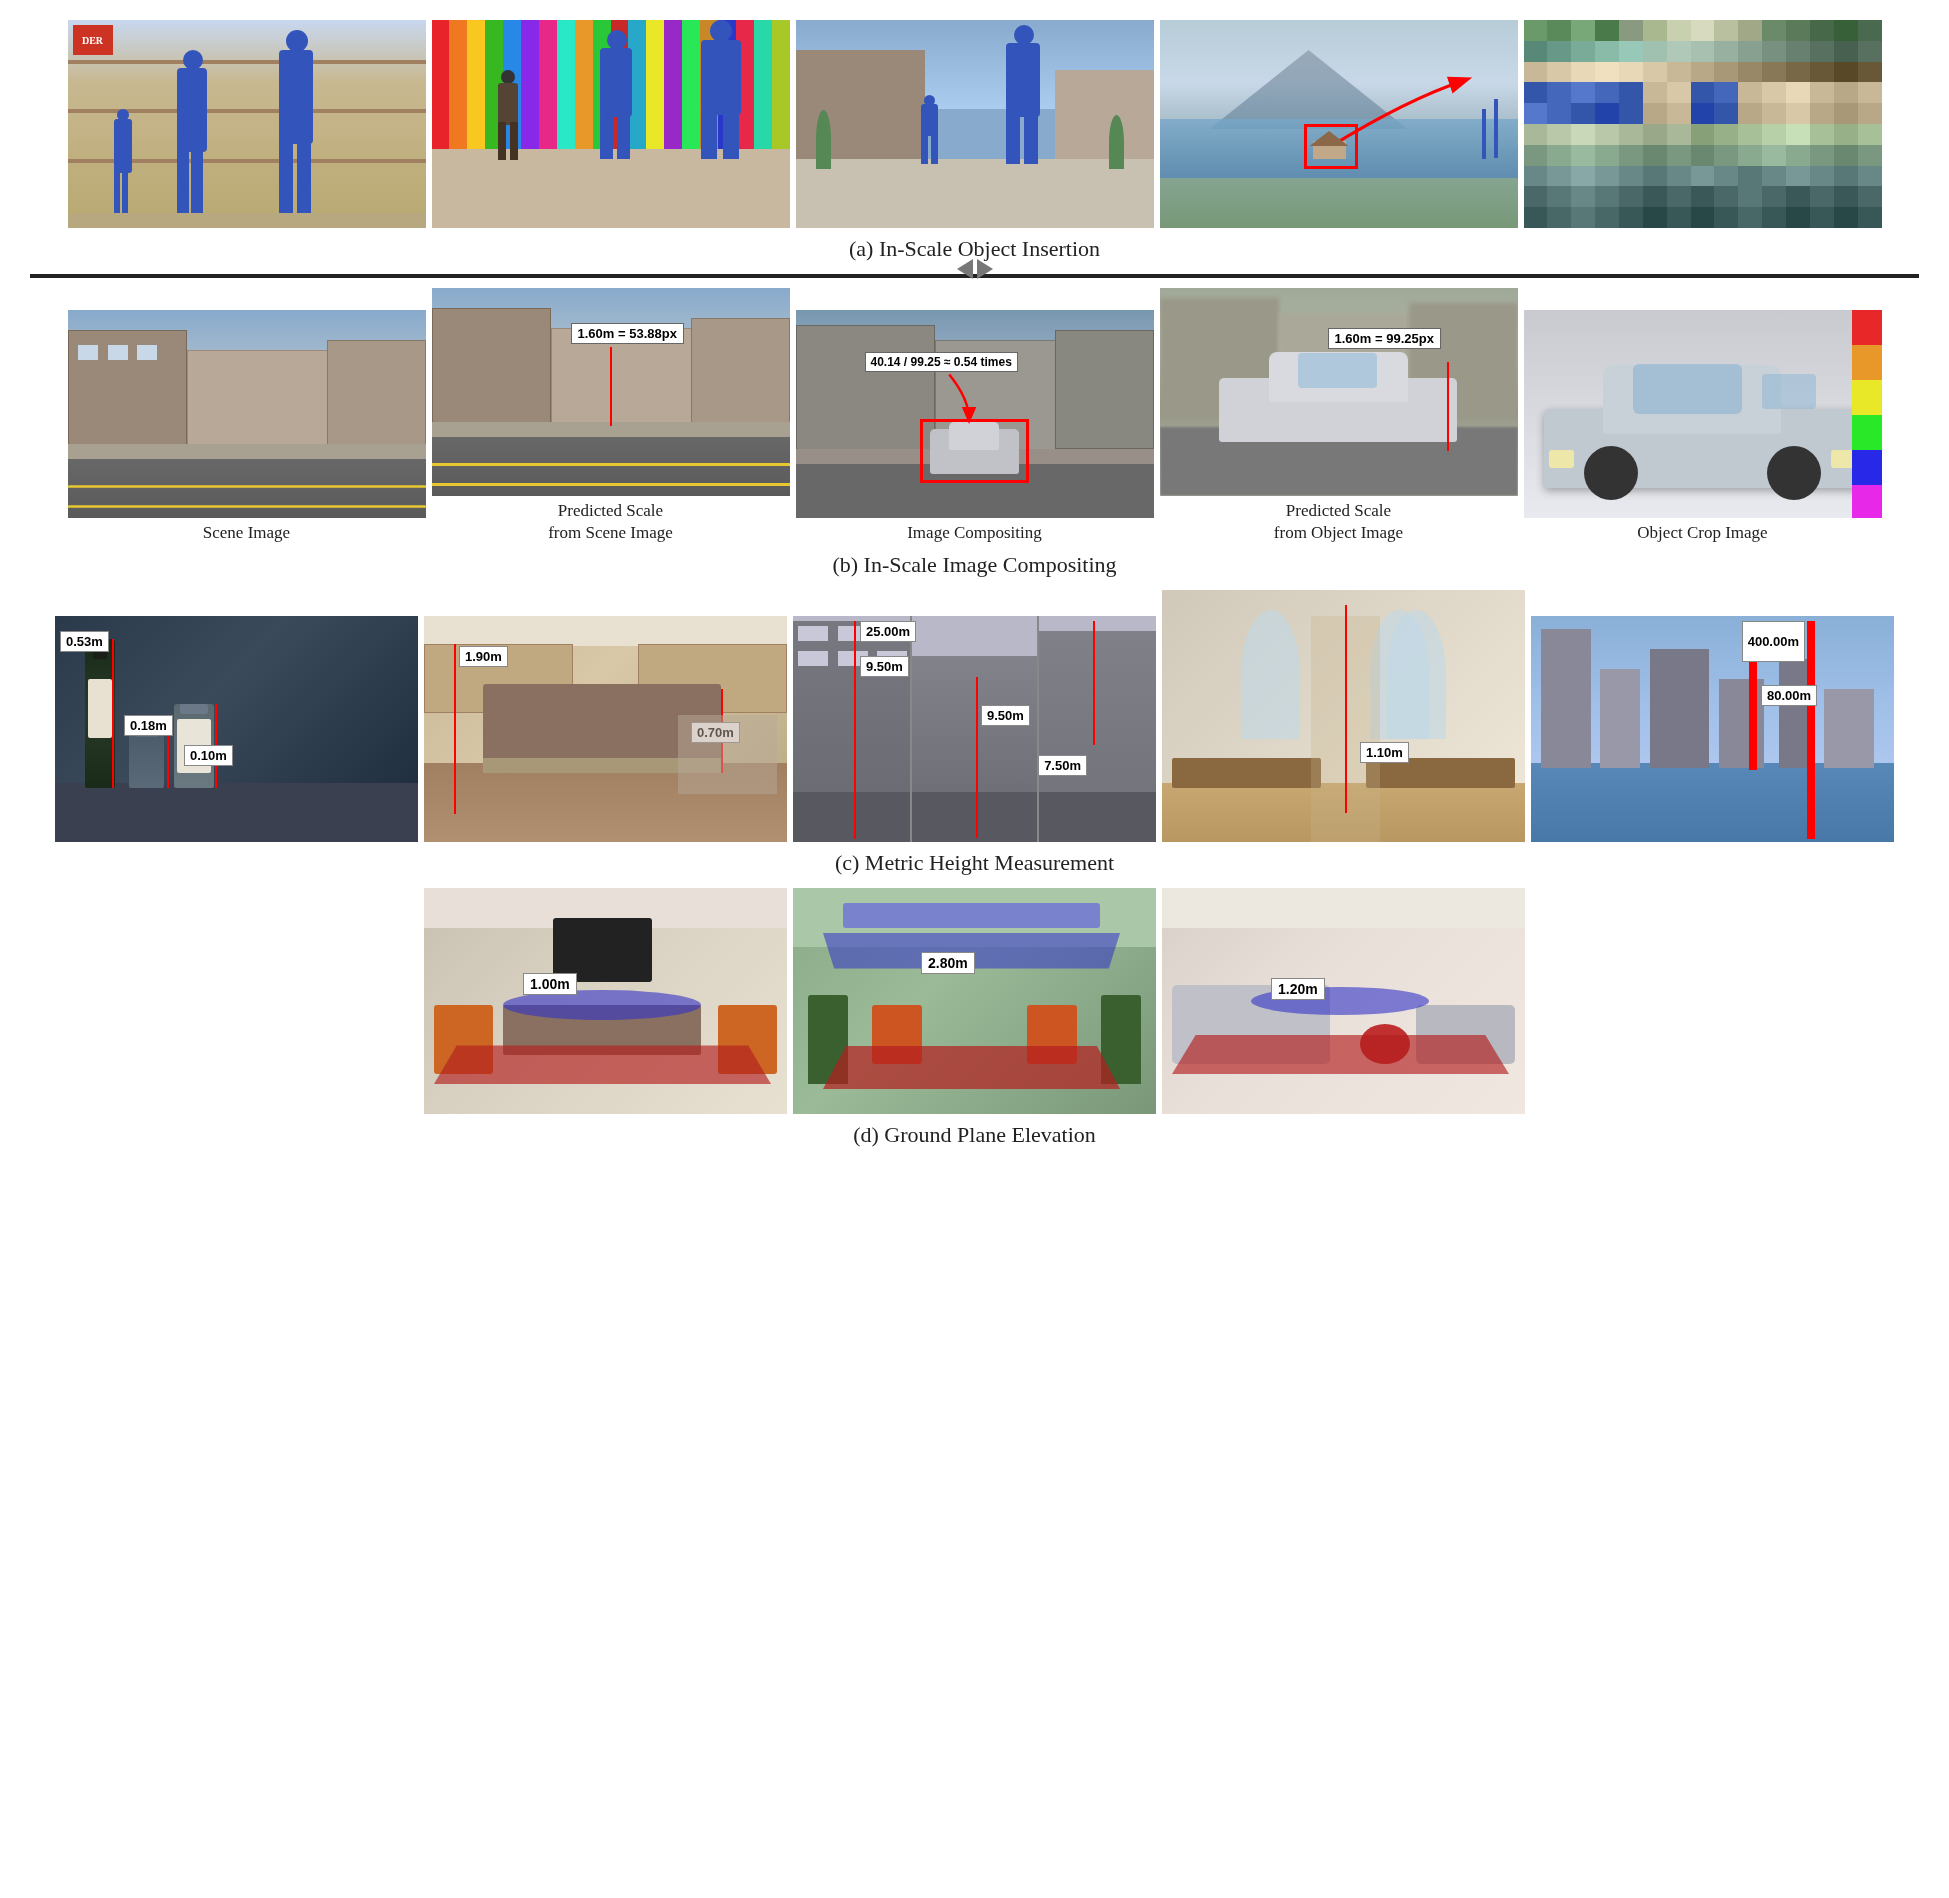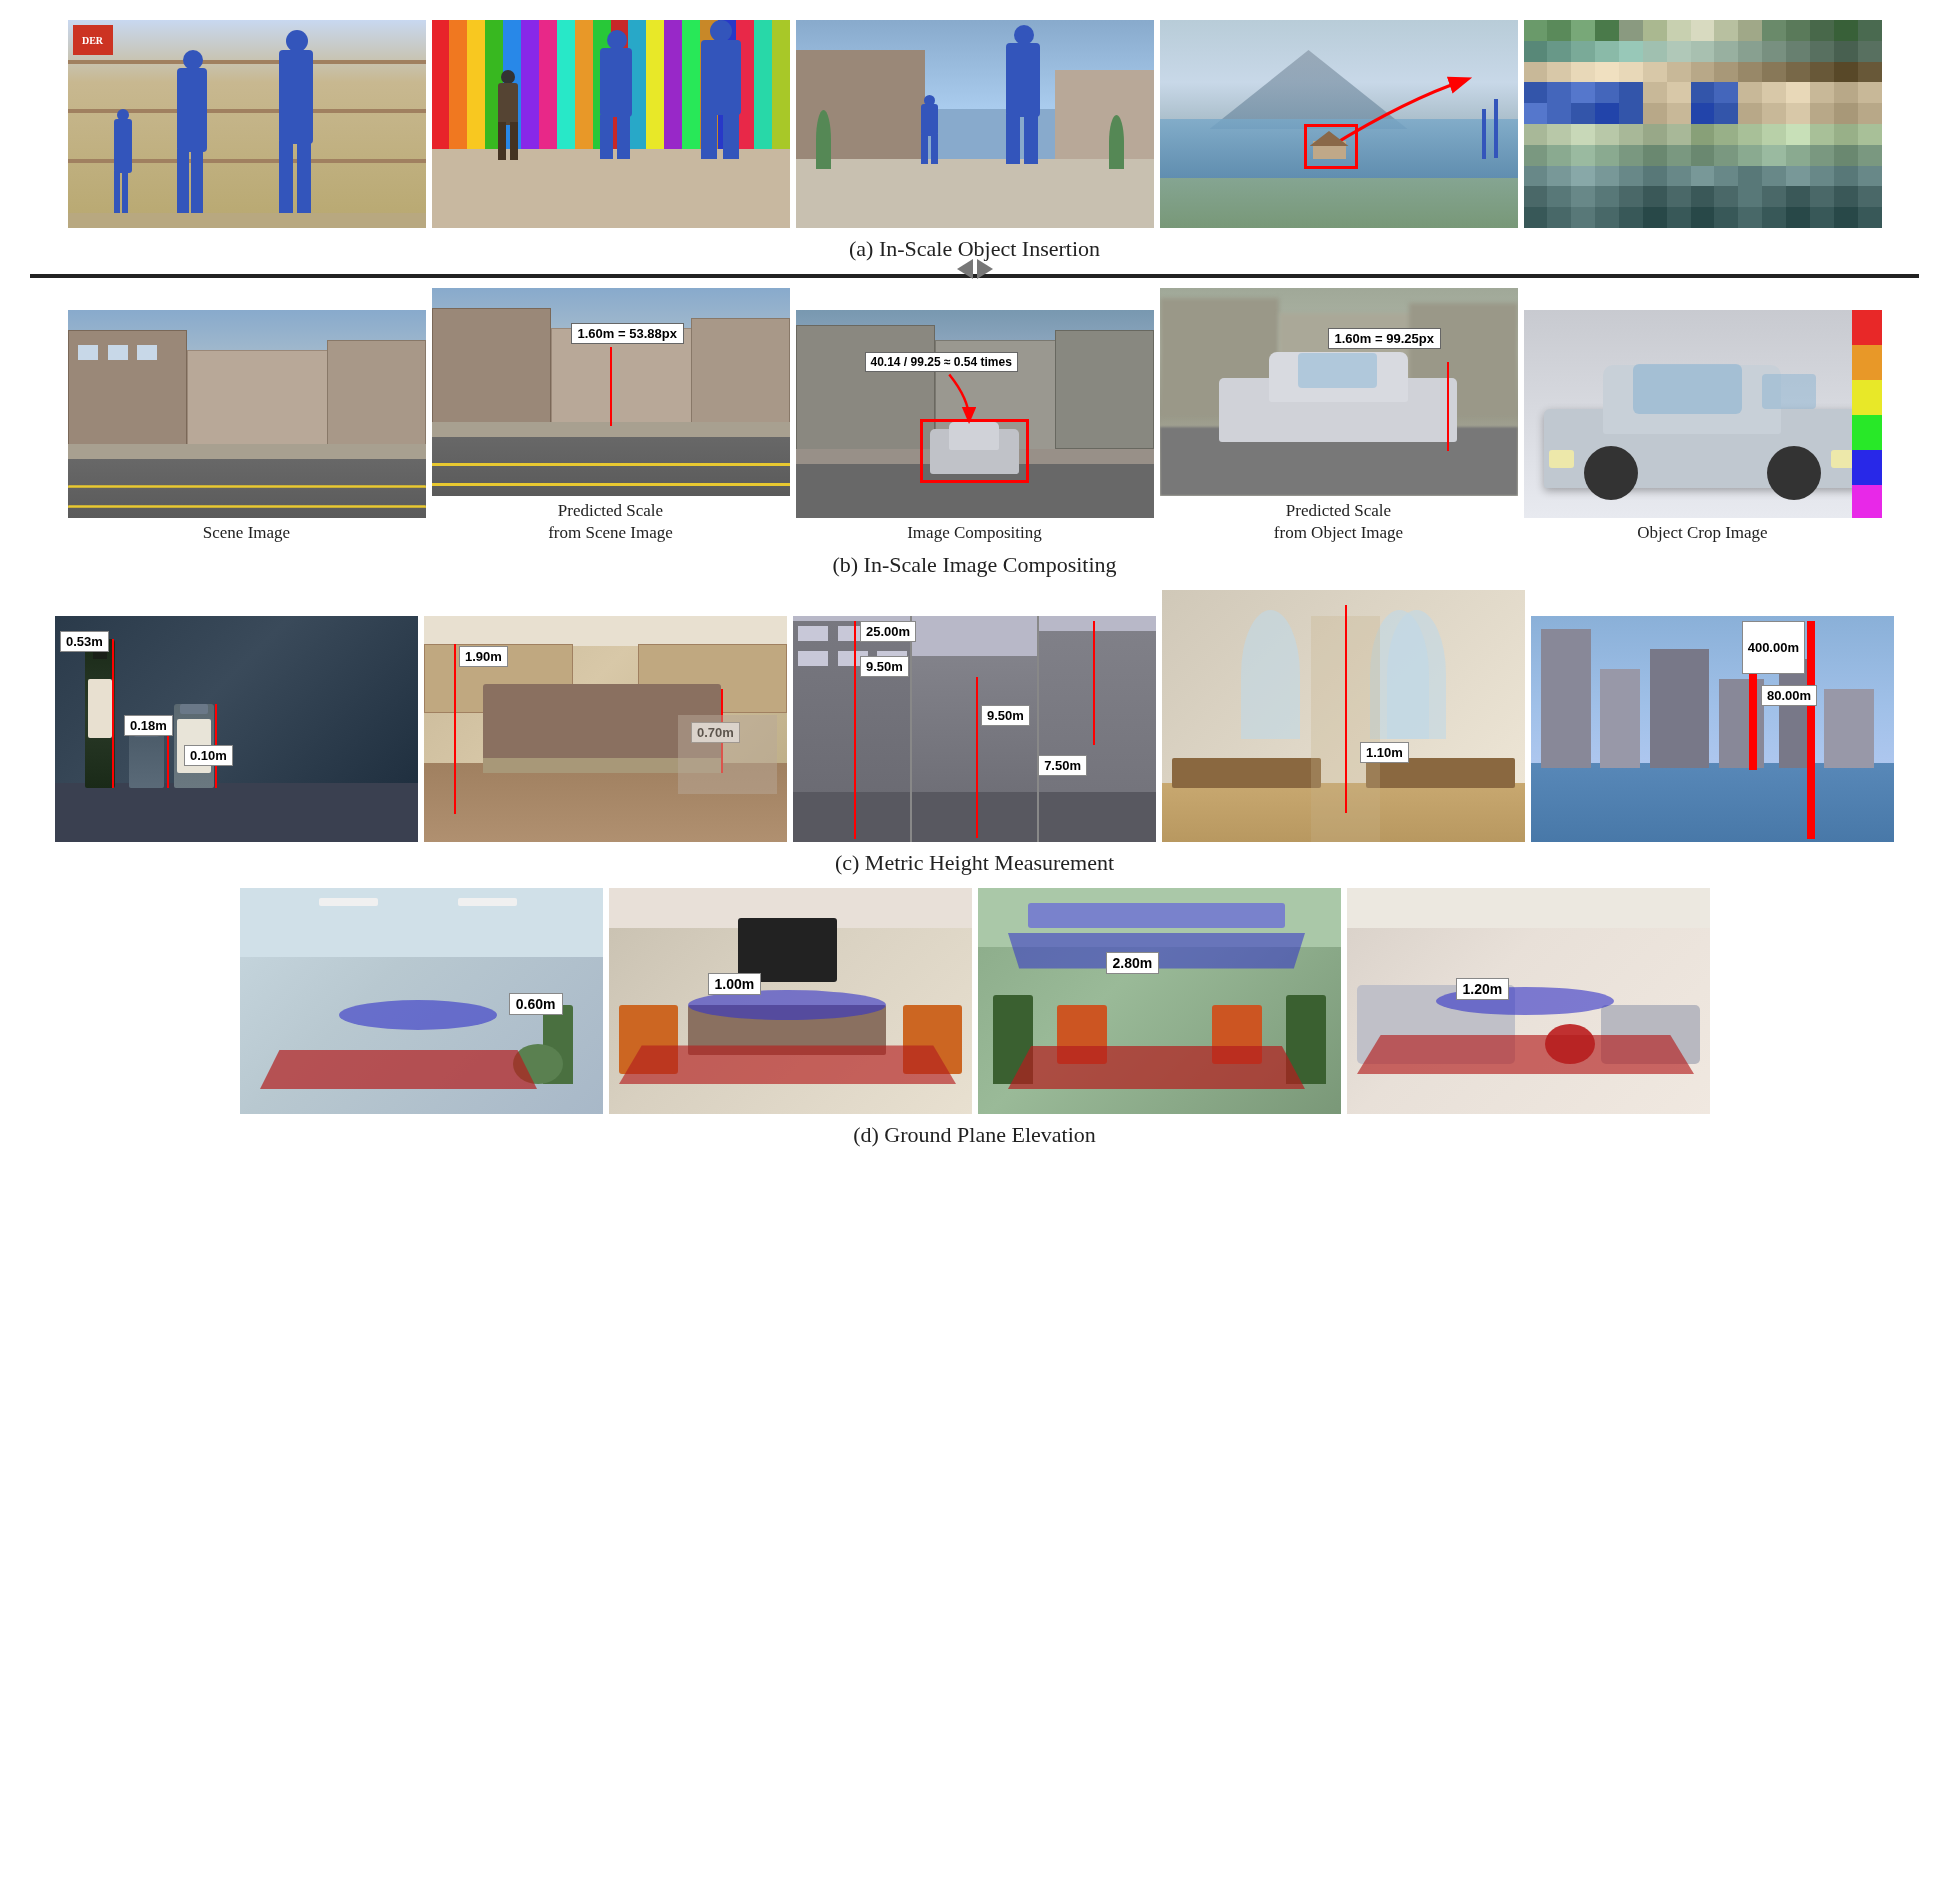--- a/index.html
+++ b/index.html
@@ -673,54 +673,35 @@
           <div style="position:absolute;bottom:74px;left:10px;width:50px;height:139px;background:#888898;"></div>
           <div style="position:absolute;bottom:74px;left:69px;width:40px;height:99px;background:#9898a8;"></div>
           <div style="position:absolute;bottom:74px;left:119px;width:59px;height:119px;background:#787888;"></div>
           <div style="position:absolute;bottom:74px;left:188px;width:45px;height:89px;background:#888898;"></div>
           <div style="position:absolute;bottom:74px;left:248px;width:35px;height:109px;background:#787888;"></div>
           <div style="position:absolute;bottom:74px;right:20px;width:50px;height:79px;background:#9898a8;"></div>
 
           <div style="position:absolute;top:5px;right:79px;width:8px;height:218px;background:red;"></div>
           <div style="position:absolute;top:5px;left:218px;width:8px;height:149px;background:red;"></div>
 
-          <div style="position:absolute;top:5px;right:89px;background:white;border:1px solid #888;font-size:13px;font-family:Arial;font-weight:bold;padding:18px 5px;">400.00m</div>
+          <div style="position:absolute;top:5px;right:89px;background:white;border:1px solid #888;font-size:13px;font-family:Arial;font-weight:bold;padding:12px 5px;">400.00m</div>
           <div style="position:absolute;top:69px;left:230px;background:white;border:1px solid #888;font-size:13px;font-family:Arial;font-weight:bold;padding:2px 5px;">80.00m</div>
         </div>
       </div>
 
     </div>
 
     <div class="caption-center">
       <span>(c) Metric Height Measurement</span>
     </div>
   </div>
 
   <div class="section">
     <div class="image-row">
 
-      <div class="image-cell">
-        <div style="width:363px;height:226px;position:relative;overflow:hidden;">
-          <div style="position:absolute;top:0;left:0;width:100%;height:100%;background:linear-gradient(135deg,#c8d8e0 0%,#b8c8d0 40%,#a8b8c8 100%);"></div>
-
-          <div style="position:absolute;top:0;left:0;width:100%;height:69px;background:#d0e0e8;"></div>
-
-          <div style="position:absolute;top:10px;left:79px;width:59px;height:8px;background:#f0f0f0;border-radius:2px;"></div>
-          <div style="position:absolute;top:10px;left:218px;width:59px;height:8px;background:#f0f0f0;border-radius:2px;"></div>
-
-          <div style="position:absolute;bottom:30px;right:30px;width:30px;height:79px;background:#4a7040;border-radius:3px 3px 0 0;"></div>
-          <div style="position:absolute;bottom:30px;right:40px;width:50px;height:40px;background:#5a8050;border-radius:50%;"></div>
-
-          <div style="position:absolute;bottom:25px;left:20px;width:277px;height:79px;background:rgba(180,30,30,0.7);transform:perspective(396px) rotateX(55deg);transform-origin:bottom center;"></div>
-
-          <div style="position:absolute;bottom:84px;left:99px;width:158px;height:30px;background:rgba(50,50,200,0.6);border-radius:50%;"></div>
-
-          <div style="position:absolute;bottom:99px;right:40px;background:white;border:1px solid #888;font-size:14px;font-family:Arial;font-weight:bold;padding:2px 6px;">0.60m</div>
-        </div>
-      </div>
 
       <div class="image-cell">
         <div style="width:363px;height:226px;position:relative;overflow:hidden;">
           <div style="position:absolute;top:0;left:0;width:100%;height:100%;background:linear-gradient(135deg,#c8c0b0 0%,#d8d0c0 40%,#e8e0d0 100%);"></div>
 
           <div style="position:absolute;top:0;left:0;width:100%;height:40px;background:#e8e0d8;"></div>
 
           <div style="position:absolute;top:30px;left:129px;width:99px;height:64px;background:#222;border-radius:3px;"></div>
 
           <div style="position:absolute;bottom:40px;left:10px;width:59px;height:69px;background:#cc6622;border-radius:3px;"></div>

